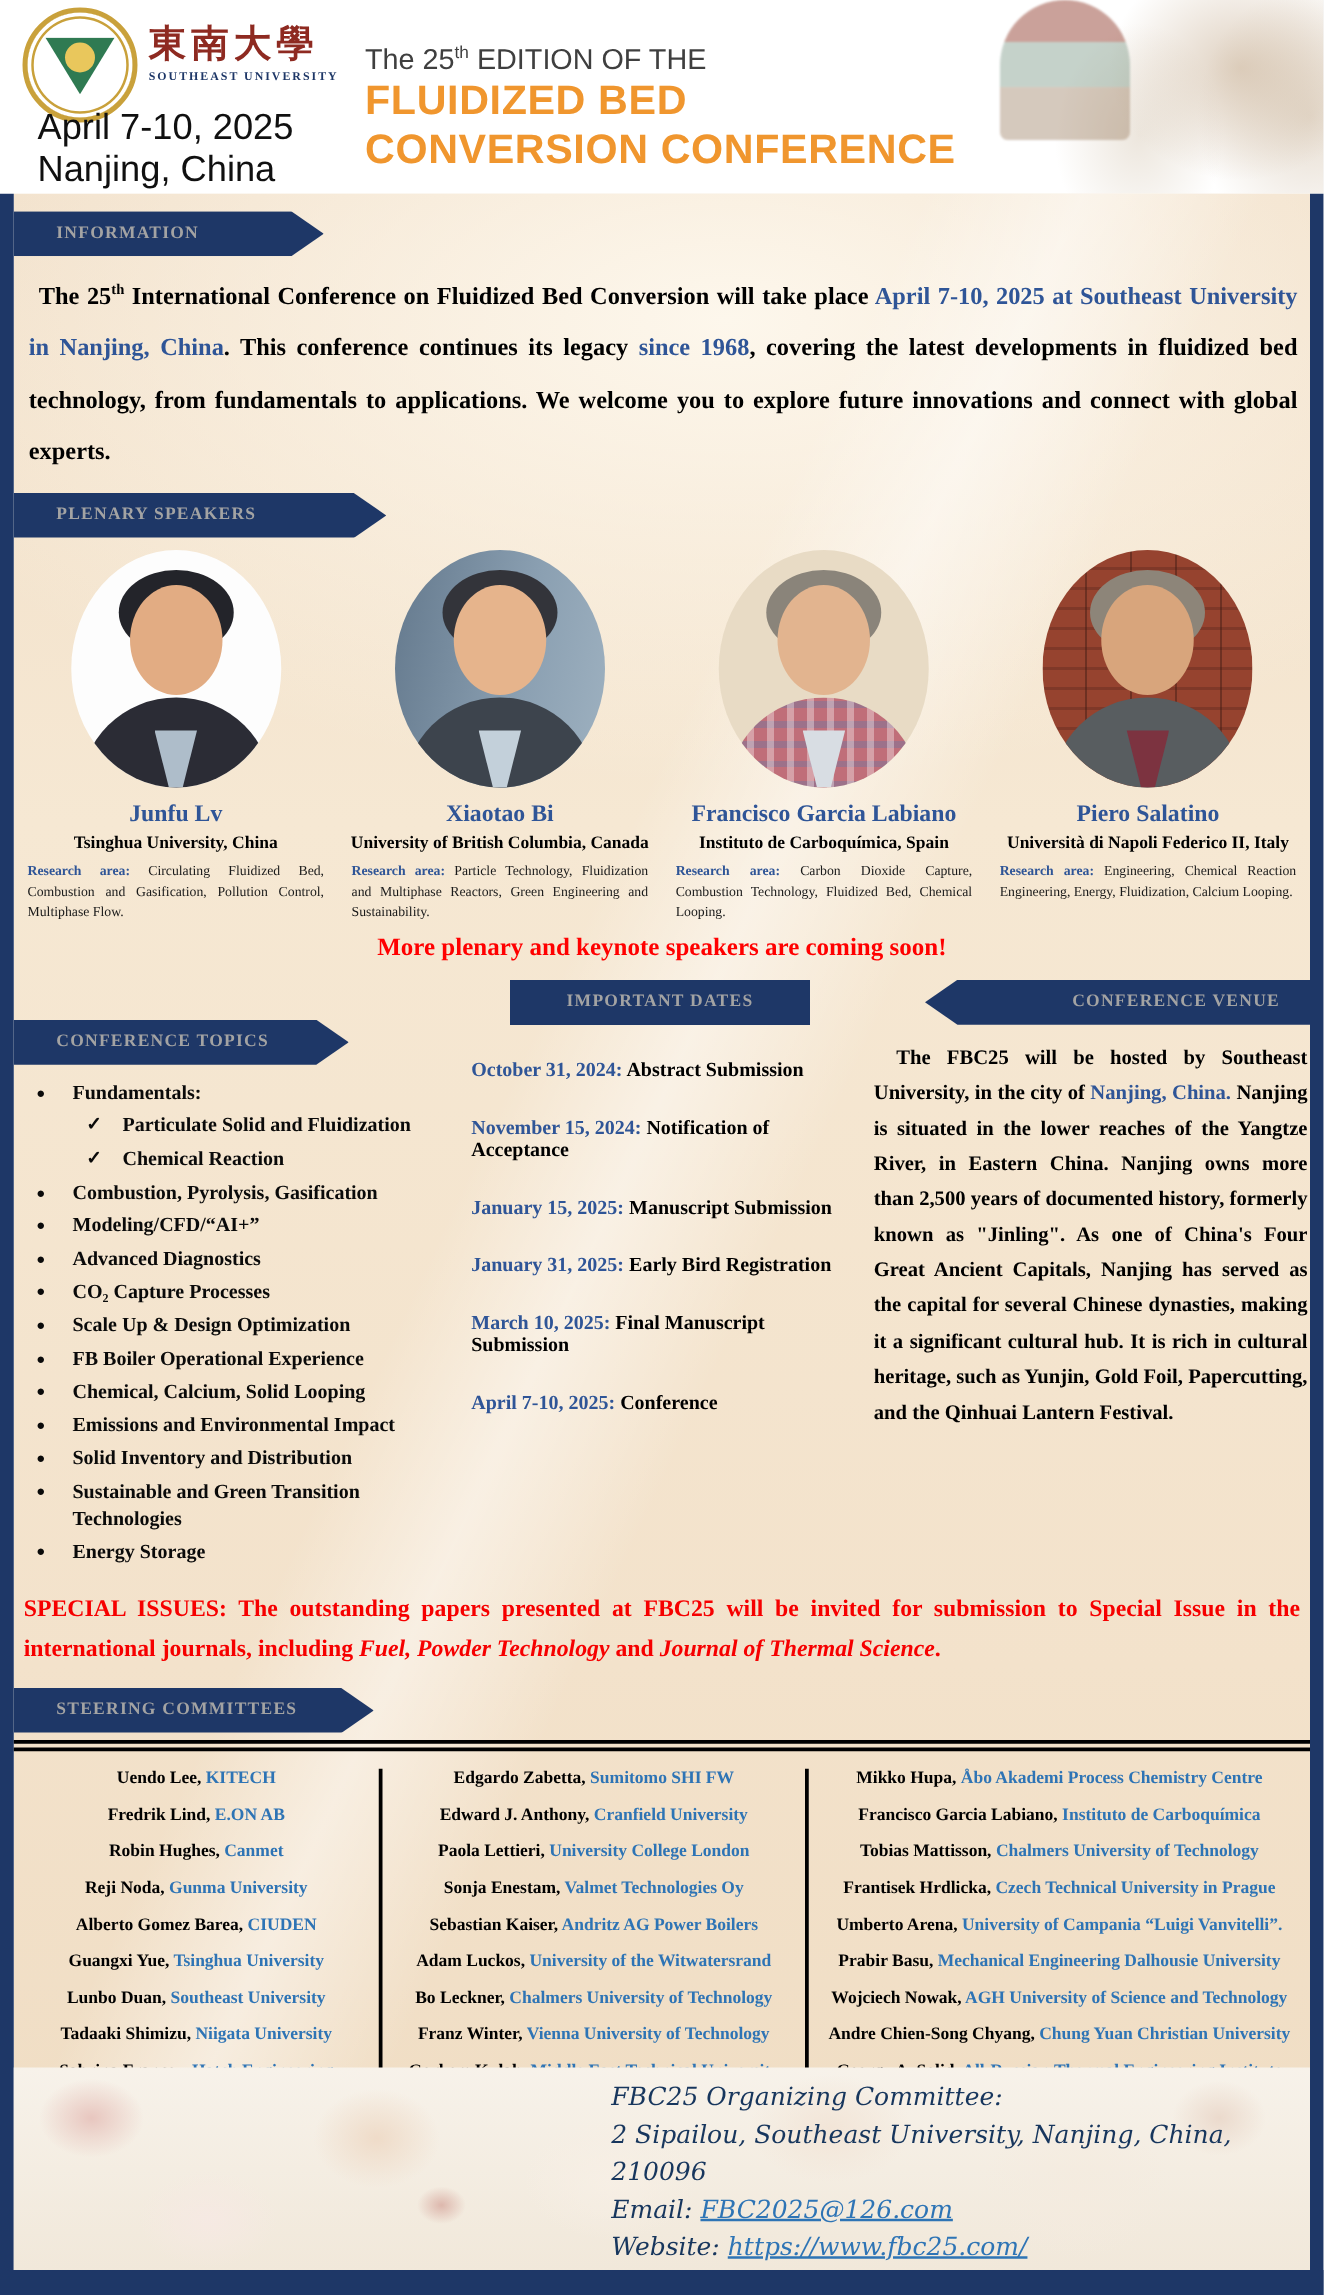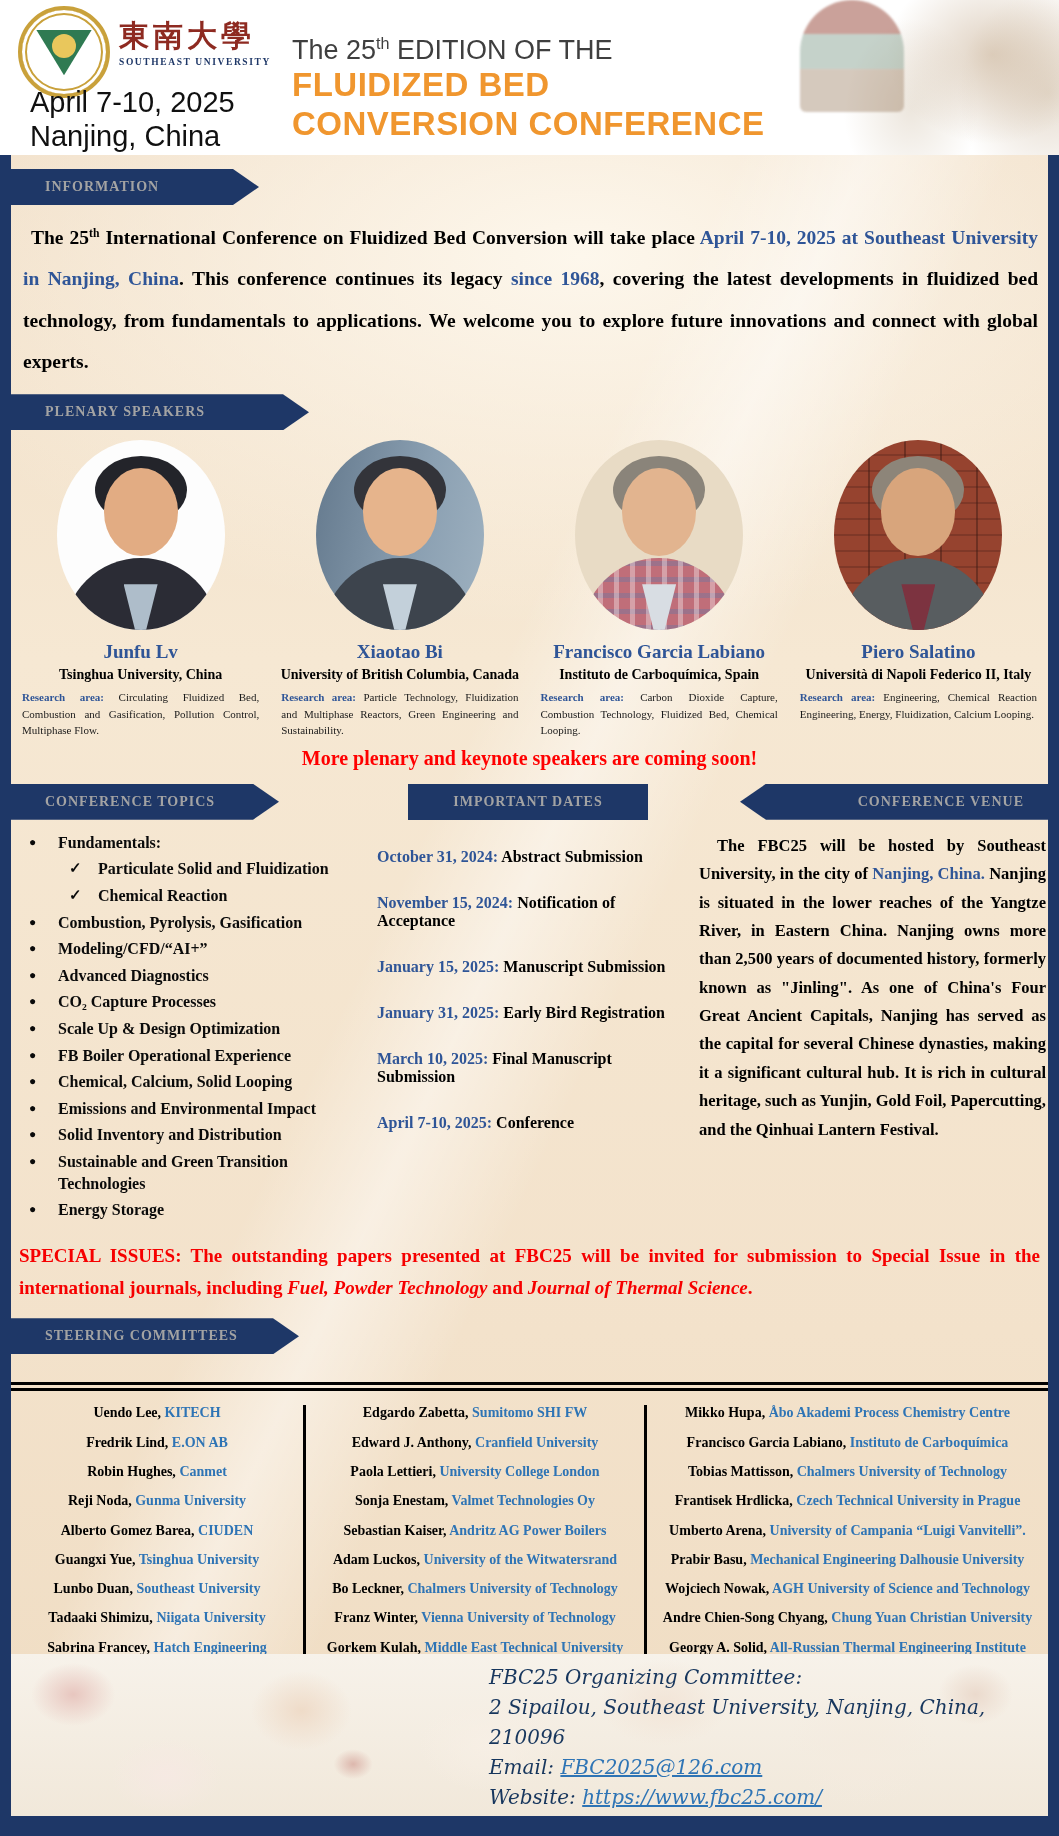--- a/index.html
+++ b/index.html
@@ -22,21 +22,21 @@
           box-shadow:inset 0 0 0 3px #fff, inset 0 0 0 5px #C9A13B; }
   .seal-tri { position:absolute; left:12px; top:12px; width:60px; height:58px;
           clip-path:polygon(50% 92%, 4% 14%, 96% 14%); background:#2F7A52; }
   .seal-dot { position:absolute; left:30px; top:24px; width:24px; height:24px; border-radius:50%; background:#E9C75C; }
   .logo-text { margin-top:12px; }
   .logo-cn { font-size:30px; font-weight:bold; color:#8E2A21; letter-spacing:4px; line-height:1.2; }
   .logo-en { font-size:9.5px; font-weight:bold; color:#1E3767; letter-spacing:1.6px; margin-top:3px; }
   .when-where { position:absolute; left:30px; top:85px; font-family:"Liberation Sans","DejaVu Sans",sans-serif;
                 font-size:29px; color:#101010; line-height:34px; }
   .title-block { position:absolute; left:292px; top:34px; font-family:"Liberation Sans","DejaVu Sans",sans-serif; }
-  .t1 { font-size:27px; color:#3f3f3f; }
+  .t1 { font-size:23px; color:#3f3f3f; }
   .t1 sup { font-size:60%; }
   .t2 { font-size:33px; font-weight:bold; color:#F0962E; line-height:1.18; letter-spacing:.5px; }
 
   
   .content { position:absolute; top:155px; left:0; right:0; bottom:0;
     border-left:11px solid #1E3767; border-right:11px solid #1E3767;
     background:
       linear-gradient(115deg, rgba(255,255,255,0) 0 40%, rgba(255,255,255,.45) 47%, rgba(255,255,255,0) 55%),
       radial-gradient(1200px 620px at 55% 6%, #fdf7ec, rgba(253,247,236,0) 60%),
       linear-gradient(180deg,#f1dfc8,#f6e8d3 30%,#f3e2cb 70%,#efdcc2);
@@ -92,21 +92,21 @@
   .photo[data-variant="salatino"] .ph-body { background:#585d60; }
   .photo[data-variant="salatino"] .ph-shirt { background:#7c3340; }
   .sp-name { margin-top:11px; font-size:19px; font-weight:bold; color:#2F5597; }
   .sp-affil { margin-top:4px; font-size:14px; font-weight:bold; color:#000; }
   .sp-research { margin:6px 2px 0 2px; font-size:11px; color:#1a1a1a; text-align:justify; line-height:1.5; }
   .ra-label { font-weight:bold; color:#2F5597; }
   .coming-note { margin:8px 0 0 0; text-align:center; color:#FF0000; font-size:20px; font-weight:bold; }
 
   
   .cols { display:flex; margin-top:14px; }
-  .col-topics { width:352px; }
+  .col-topics { width:352px;margin-top:32px; }
   .col-dates { width:330px; }
   .col-venue { width:355px; text-align:right; }
   .banner-topics { min-width:188px; }
   .banner-venue { min-width:232px; }
   .topics-list { padding:12px 0 0 10px; }
   .topic { display:flex; margin-bottom:5px; font-size:16px; font-weight:bold; color:#0a0a0a; line-height:1.35; }
   .topic .marker { flex:0 0 16px; margin-right:13px; }
   .topic[data-level="main"] { padding-left:8px; }
   .topic[data-level="main"] .marker { font-size:12px; transform:translateY(2px); }
   .topic[data-level="sub"] { padding-left:48px; }
@@ -117,21 +117,21 @@
   .d-date { color:#2F5597; }
   .d-event { color:#000; }
   .venue-p { margin:12px 2px 0 6px; font-size:16.5px; font-weight:bold; color:#000;
              text-align:justify; line-height:1.72; text-indent:18px; }
 
   
   .special { margin:14px 8px 0 8px; font-size:19px; font-weight:bold; color:#F60000;
              line-height:1.7; text-align:justify; }
 
   
-  .committees-box { margin-top:28px; border-top:3px solid #000; position:relative; }
+  .committees-box { margin-top:6px; border-top:3px solid #000; position:relative; }
   .committees-box::before { content:""; position:absolute; top:3px; left:0; right:0; height:3px; background:#000; }
   .committees { display:flex; padding:20px 0 6px 0; }
   .comm-col { padding:0 6px; }
   .comm-col.c1 { flex:0 0 280px; }
   .comm-col.c2 { flex:0 0 326px; }
   .comm-col.c3 { flex:1 1 auto; }
   .comm-col + .comm-col { border-left:3px solid #000; }
   .comm-row { text-align:center; margin-bottom:12.5px; font-size:14px; font-weight:bold; line-height:1.2; }
   .cm-name { color:#000; }
   .cm-org { color:#2E74B5; }

